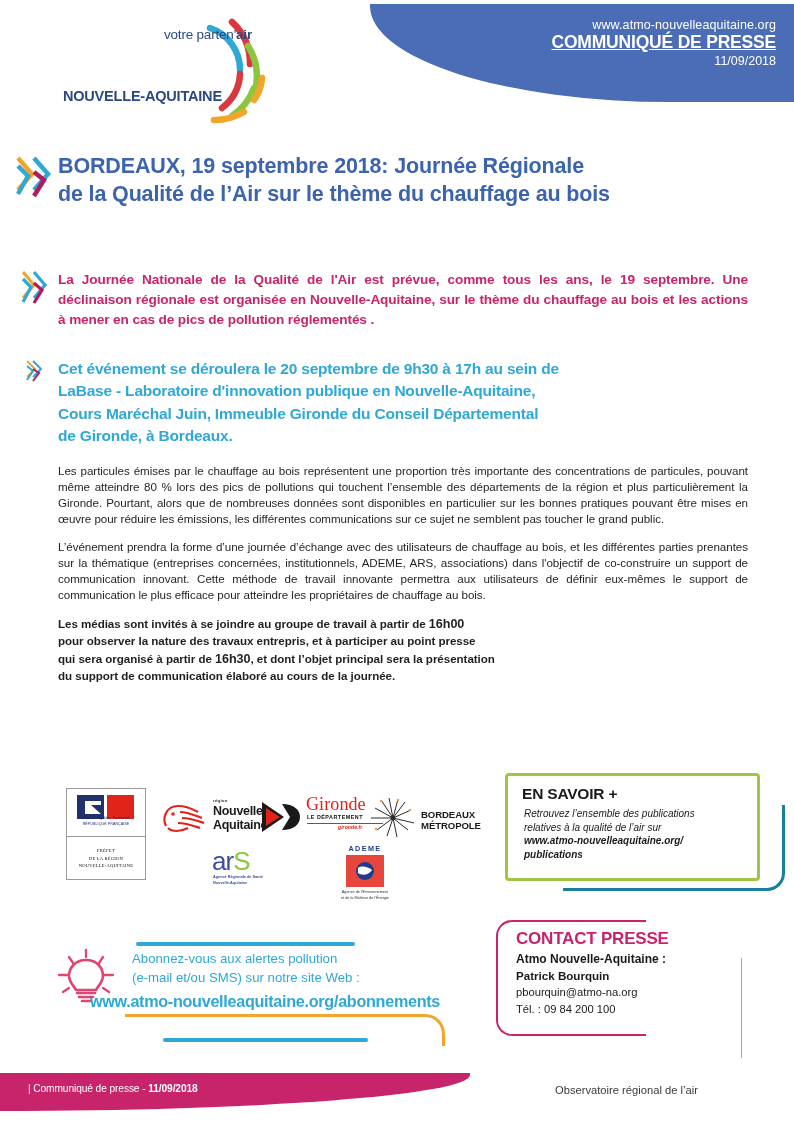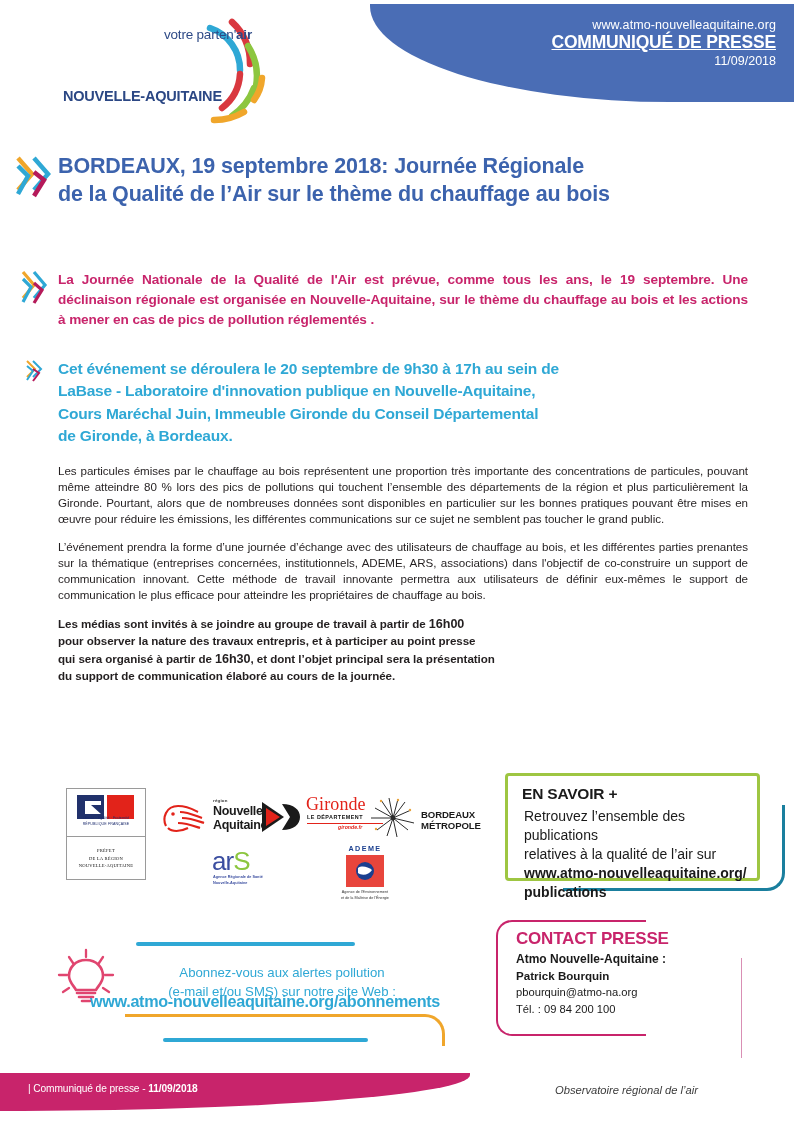--- a/index.html
+++ b/index.html
@@ -154,21 +154,21 @@
   .savoir-box {
     position: absolute; left: 0; top: 0; width: 255px; height: 108px;
     border: 3px solid #9ec642; border-radius: 4px; background: #fff;
   }
   .savoir-title {
     position: absolute; left: 14px; top: 9px;
     font-size: 15.5px; font-weight: bold; color: #1a1a1a; letter-spacing: -.2px;
   }
   .savoir-body {
     position: absolute; left: 16px; top: 31px; width: 230px;
-    font-size: 14px; color: #1a1a1a; line-height: 1.36;
+    font-size: 10px; color: #1a1a1a; line-height: 1.36; font-style: italic;
   }
   .savoir-body b { font-weight: bold; }
 
   
   .contact-wrap { position: absolute; left: 496px; top: 920px; width: 290px; height: 130px; }
   .contact-bracket {
     position: absolute; left: 0; top: 0; width: 150px; height: 116px;
     border: 2.5px solid #c8246b; border-right: none;
     border-top-left-radius: 16px; border-bottom-left-radius: 16px;
   }
@@ -198,22 +198,22 @@
   }
 
   
   .subs-wrap { position: absolute; left: 35px; top: 930px; width: 470px; height: 130px; }
   .subs-line-blue {
     position: absolute; left: 101px; top: 12px; width: 219px; height: 3.5px;
     background: #2fa8d5; border-radius: 2px;
   }
   .subs-bulb { position: absolute; left: 18px; top: 18px; }
   .subs-text {
-    position: absolute; left: 97px; top: 34px; width: 300px;
-    font-size: 13.2px; color: #2fa8d5; line-height: 1.42; text-align: center;
+    position: absolute; left: 97px; top: 20px; width: 300px;
+    font-size: 13.2px; color: #2fa8d5; line-height: 1.42; text-align: left;
   }
   .subs-url {
     position: absolute; left: 5px; top: 62px; width: 450px;
     font-size: 16.2px; font-weight: bold; color: #2fa8d5;
     text-align: center; letter-spacing: -.3px;
   }
   .subs-orange {
     position: absolute; left: 90px; top: 84px; width: 320px; height: 32px;
     border: 3px solid #f0a62b; border-left: none; border-bottom: none;
     border-top-right-radius: 20px;
@@ -230,21 +230,21 @@
     background: #c8246b;
     border-bottom-right-radius: 470px 36px;
   }
   .footer-text {
     position: absolute; left: 28px; top: 22px;
     font-size: 10.2px; color: #ffffff; letter-spacing: -.1px;
   }
   .footer-text b { font-weight: bold; }
   .footer-right {
     position: absolute; right: 96px; top: 23px;
-    font-size: 11.2px; color: #3a3a3a; font-style: italic;
+    font-size: 11.2px; color: #3a3a3a;
   }
 </style>
 </head>
 <body>
 
 <div class="page">
 
   <div class="header">
     <div class="header-banner">
       <div class="header-text">

